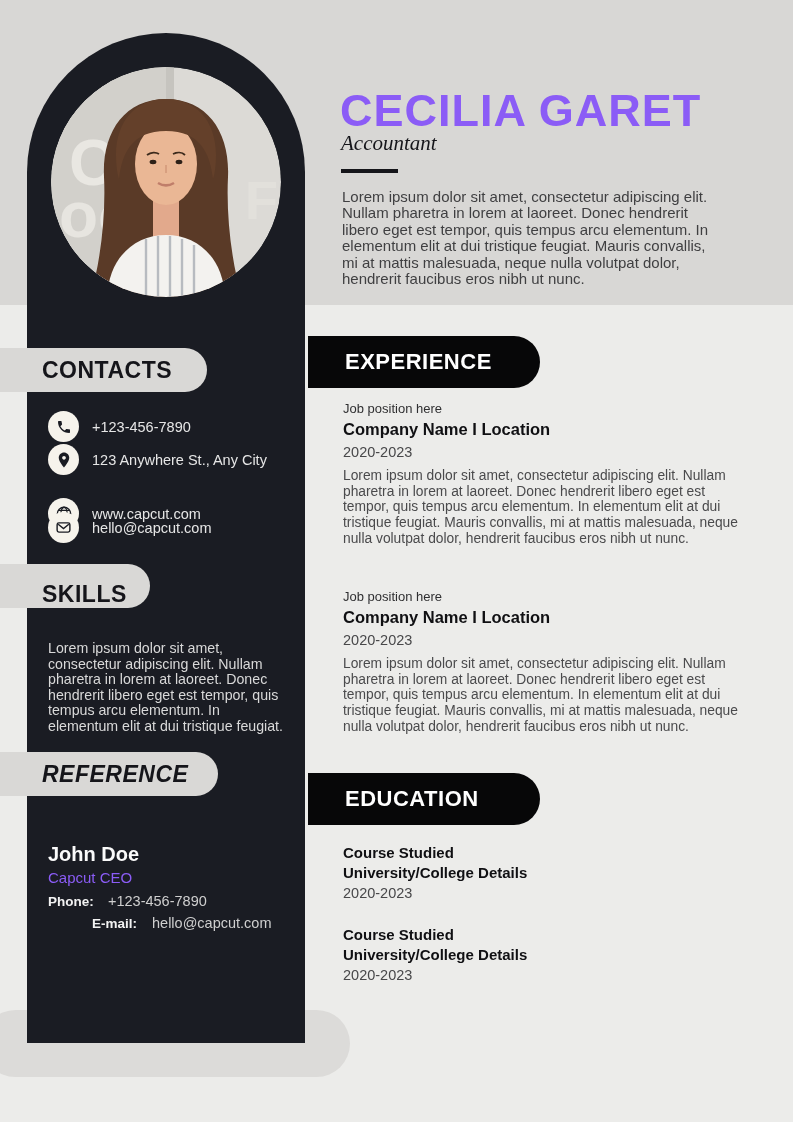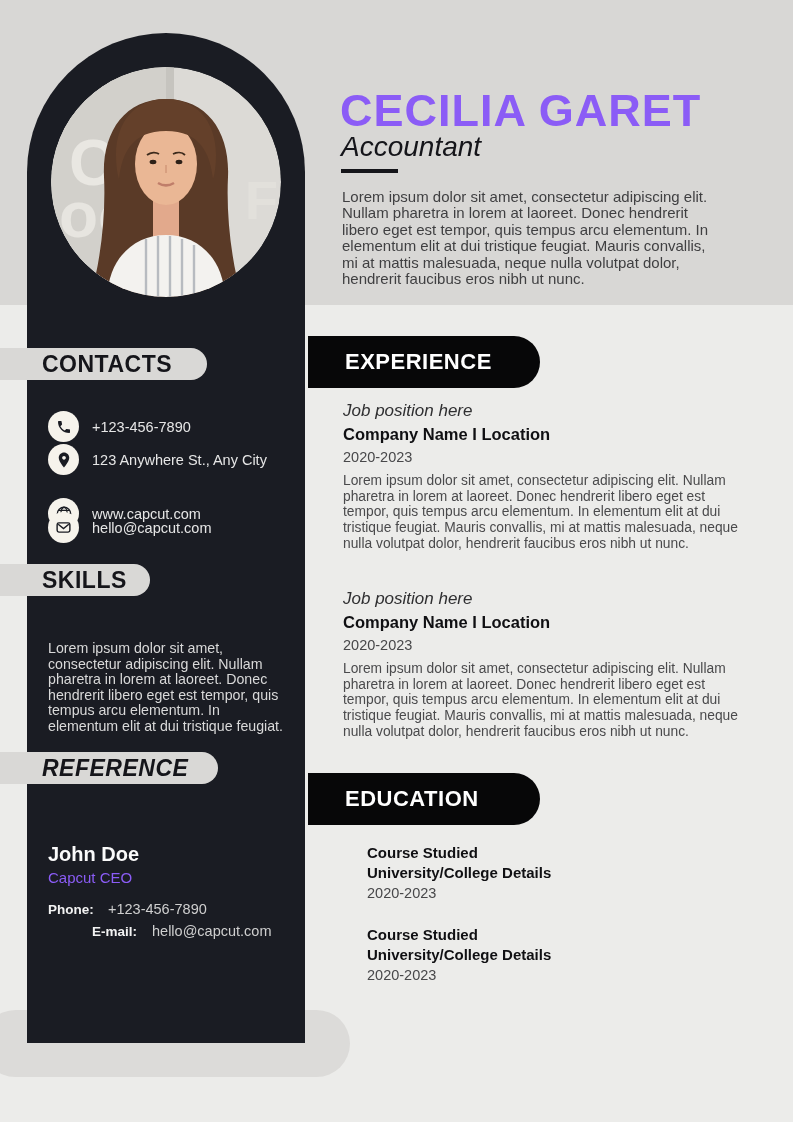--- a/index.html
+++ b/index.html
@@ -8,25 +8,25 @@
 
   
   .band{position:absolute;left:0;top:0;width:793px;height:305px;background:#d8d7d5;}
   .bottom-pill{position:absolute;left:-18px;top:1010px;width:368px;height:67px;border-radius:34px;background:#dcdbd9;}
 
   
   .sidebar{position:absolute;left:27px;top:33px;width:278px;height:1010px;background:#1a1c23;border-radius:140px 140px 0 0;}
   .photo{position:absolute;left:51px;top:67px;width:230px;height:230px;border-radius:50%;overflow:hidden;}
 
   
-  .side-pill{position:absolute;left:0;height:32px;background:#d9d8d6;border-radius:0 24px 24px 0;
+  .side-pill{position:absolute;left:0;height:44px;background:#d9d8d6;border-radius:0 24px 24px 0;
              display:flex;align-items:center;padding-left:42px;box-sizing:border-box;
              color:#15151a;font-weight:800;font-size:23px;letter-spacing:.5px;}
   #contacts-pill{top:348px;width:207px;}
-  #skills-pill{top:564px;width:150px;}
+  #skills-pill{top:564px;width:150px;align-items:flex-end;}
   #reference-pill{top:752px;width:218px;font-style:italic;}
 
   
   .dark-pill{position:absolute;left:308px;width:232px;height:52px;background:#070708;border-radius:0 26px 26px 0;
              display:flex;align-items:center;padding-left:37px;box-sizing:border-box;
              color:#ffffff;font-weight:800;font-size:22px;letter-spacing:.5px;}
   #experience-pill{top:336px;}
   #education-pill{top:773px;}
 
   
@@ -34,41 +34,41 @@
                color:#e6e6e6;font-size:14.5px;width:250px;height:31px;}
   .icon-circle{width:31px;height:31px;border-radius:50%;background:#f6f3ec;display:flex;
                align-items:center;justify-content:center;flex:0 0 31px;}
 
   
   .skills-text{position:absolute;left:48px;top:641px;width:240px;color:#d9d9d9;font-size:14.2px;line-height:15.6px;}
 
   
   .ref-name{position:absolute;left:48px;top:843px;color:#fafafa;font-weight:800;font-size:20px;}
   .ref-role{position:absolute;left:48px;top:869px;color:#8b5cf6;font-size:15px;}
-  .ref-row{position:absolute;left:48px;display:flex;gap:8px;align-items:baseline;margin-top:8px;}
+  .ref-row{position:absolute;left:48px;display:flex;gap:8px;align-items:baseline;}
   #ref-phone{top:893px;} #ref-email{top:915px;padding-left:44px;}
   .ref-label{color:#f2f2f2;font-weight:700;font-size:13.5px;width:52px;flex:0 0 52px;}
   .ref-value{color:#cfcfcf;font-size:14.5px;}
 
   
   .name{position:absolute;left:340px;top:88px;font-size:45px;font-weight:800;color:#8b5cf6;letter-spacing:1px;line-height:1;}
-  .role{position:absolute;left:341px;top:132px;font-size:28px;font-style:italic;color:#15151a;line-height:1.1;}
+  .role{position:absolute;left:341px;top:132px;font-size:21px;font-style:italic;color:#15151a;line-height:1.1;font-family:Liberation Serif, serif;}
   .role-underline{position:absolute;left:341px;top:169px;width:57px;height:4px;background:#15151a;}
   .summary{position:absolute;left:342px;top:189px;width:382px;font-size:15px;line-height:16.4px;color:#3f3f41;}
 
   
   .xp{position:absolute;left:343px;width:400px;}
   #xp1{top:401px;} #xp2{top:589px;}
-  .xp-pos{font-size:17px;color:#2f2f31;margin:0 0 4px 0;font-style:italic;}
+  .xp-pos{font-size:13px;color:#2f2f31;margin:0 0 4px 0;}
   .xp-comp{font-size:16.5px;font-weight:800;color:#101013;margin:0 0 5px 0;}
   .xp-date{font-size:14.5px;color:#48484a;margin:0 0 8px 0;}
   .xp-para{font-size:13.8px;line-height:15.7px;color:#4a4a4c;margin:0;}
 
   
-  .edu{position:absolute;left:343px;width:400px;margin-left:24px;}
+  .edu{position:absolute;left:343px;width:400px;}
   #edu1{top:843px;} #edu2{top:925px;}
   .edu-course{font-size:15px;font-weight:800;color:#101013;line-height:20px;margin:0;}
   .edu-school{font-size:15px;font-weight:800;color:#101013;line-height:20px;margin:0;}
   .edu-date{font-size:14.5px;color:#48484a;line-height:20px;margin:0;}
 </style>
 </head>
 <body>
 
 <div class="page">
 

